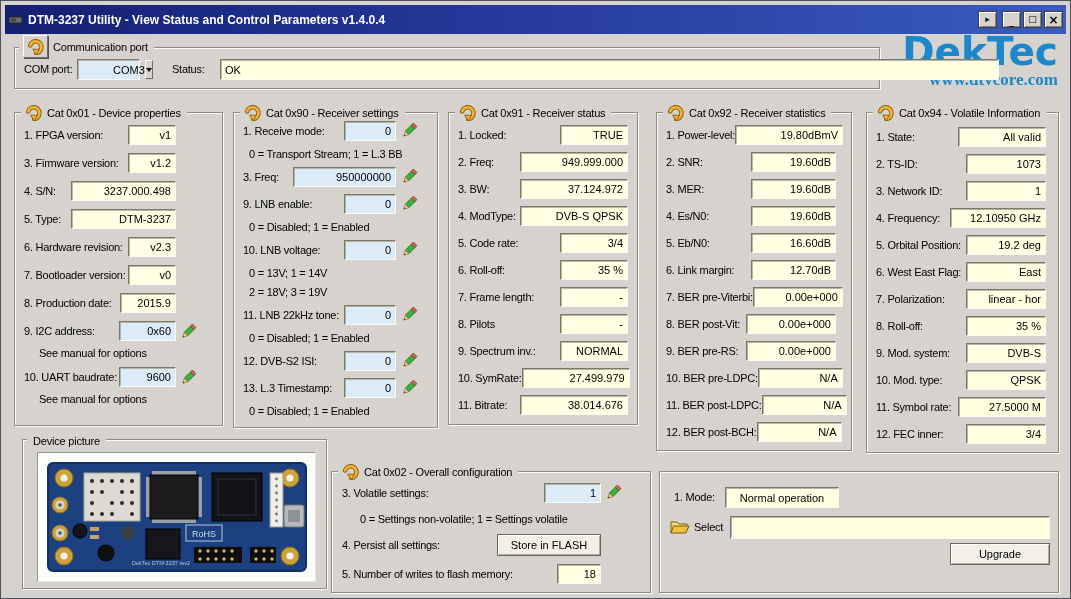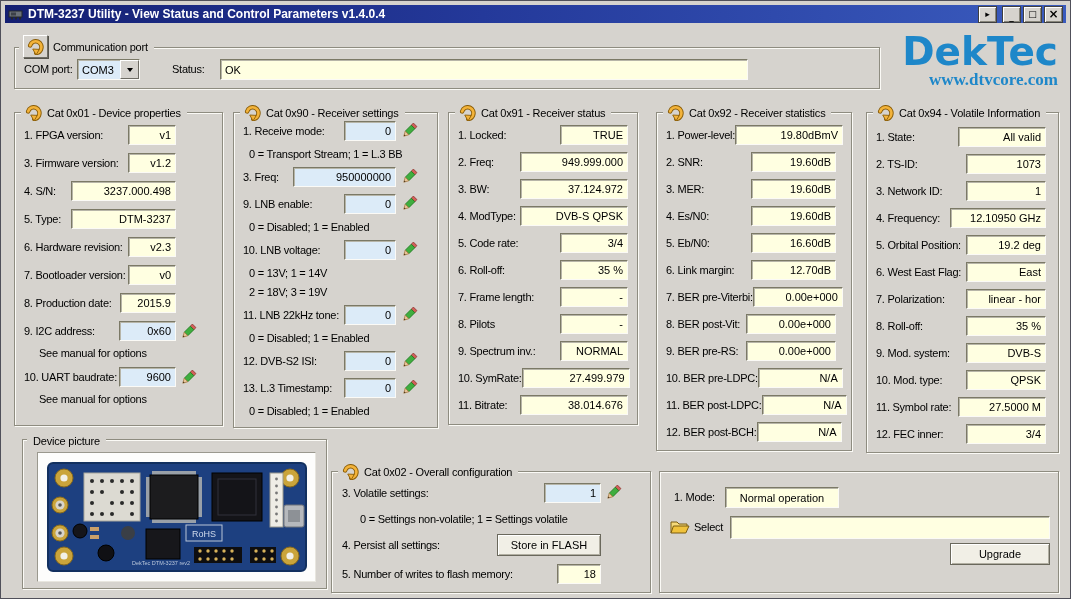--- a/index.html
+++ b/index.html
@@ -3,21 +3,21 @@
 <meta charset="utf-8">
 <style>
   html,body{margin:0;padding:0;background:#9a9890;}
   .window{
     position:relative;width:1071px;height:599px;background:#d6d3ce;
     font-family:"Liberation Sans",sans-serif;font-size:11px;color:#000;
     box-sizing:border-box;border:1px solid #50505a;overflow:hidden;
   }
   
   .titlebar{
-    position:absolute;left:4px;top:4px;right:4px;height:18px;
+    position:absolute;left:4px;top:4px;right:4px;height:29px;
     background:linear-gradient(90deg,#141f72 0%,#24399a 45%,#3a5bbe 100%);
     display:flex;align-items:center;padding:0 3px;
   }
   .title-text{color:#fff;font-weight:bold;font-size:12px;margin-left:4px;flex:1;white-space:nowrap;overflow:hidden;}
   .win-btns{display:flex;gap:2px;align-items:center;}
   .win-btn{
     width:17px;height:15px;background:#d6d3ce;border:1px solid #404040;
     box-shadow:inset 1px 1px 0 #fff, inset -1px -1px 0 #87857a;
     display:flex;align-items:center;justify-content:center;
     font-family:"DejaVu Sans",sans-serif;font-weight:bold;font-size:9px;line-height:9px;
@@ -164,28 +164,28 @@
   <div class="group comm" style="left:13px;top:46px;width:866px;height:42px;">
     <div class="group-head" style="top:-11px;left:4px;">
       <span class="icon-btn">
         <svg width="17" height="16">
             <use href="#sym-refresh"></use>
           </svg>
       </span>
       <span class="group-title">Communication port</span>
     </div>
     <span class="abs lbl" style="left:9px;top:15px;">COM port:</span>
-    <div class="dd" style="left:62px;top:11px;width:63px;">
+    <div class="dd" style="left:62px;top:11px;width:63px;padding-left:31px;">
       <span class="dd-val">COM3</span>
       <span class="dd-btn">
           <span class="tri"></span>
         </span>
     </div>
     <span class="abs lbl" style="left:157px;top:15px;">Status:</span>
-    <div class="fld left abs" style="left:205px;top:11px;width:528px;height:21px;">OK</div>
+    <div class="fld left abs" style="left:205px;top:11px;width:779px;height:21px;">OK</div>
   </div>
 
   <div class="group g01" style="left:13px;top:111px;width:209px;height:314px;">
     <div class="group-head">
       <svg width="17" height="16">
           <use href="#sym-refresh"></use>
         </svg>
       <span class="group-title">Cat 0x01 - Device properties</span>
     </div>
     <div class="rows">

